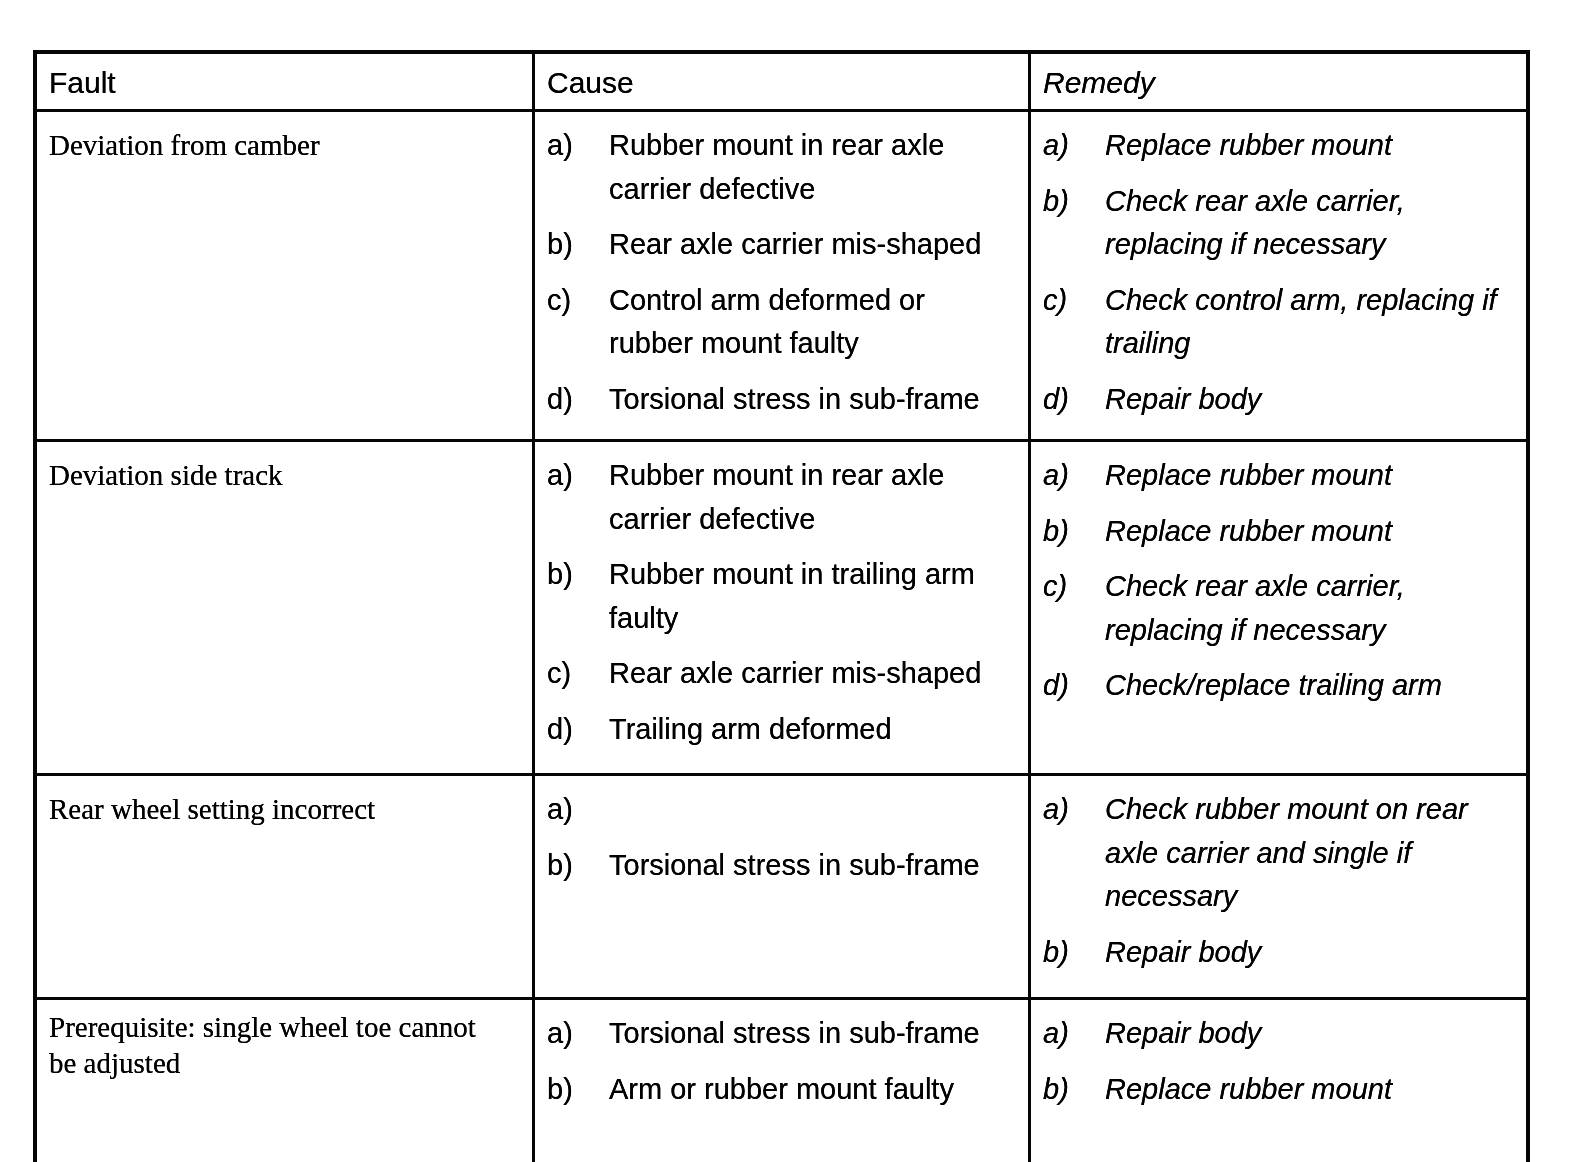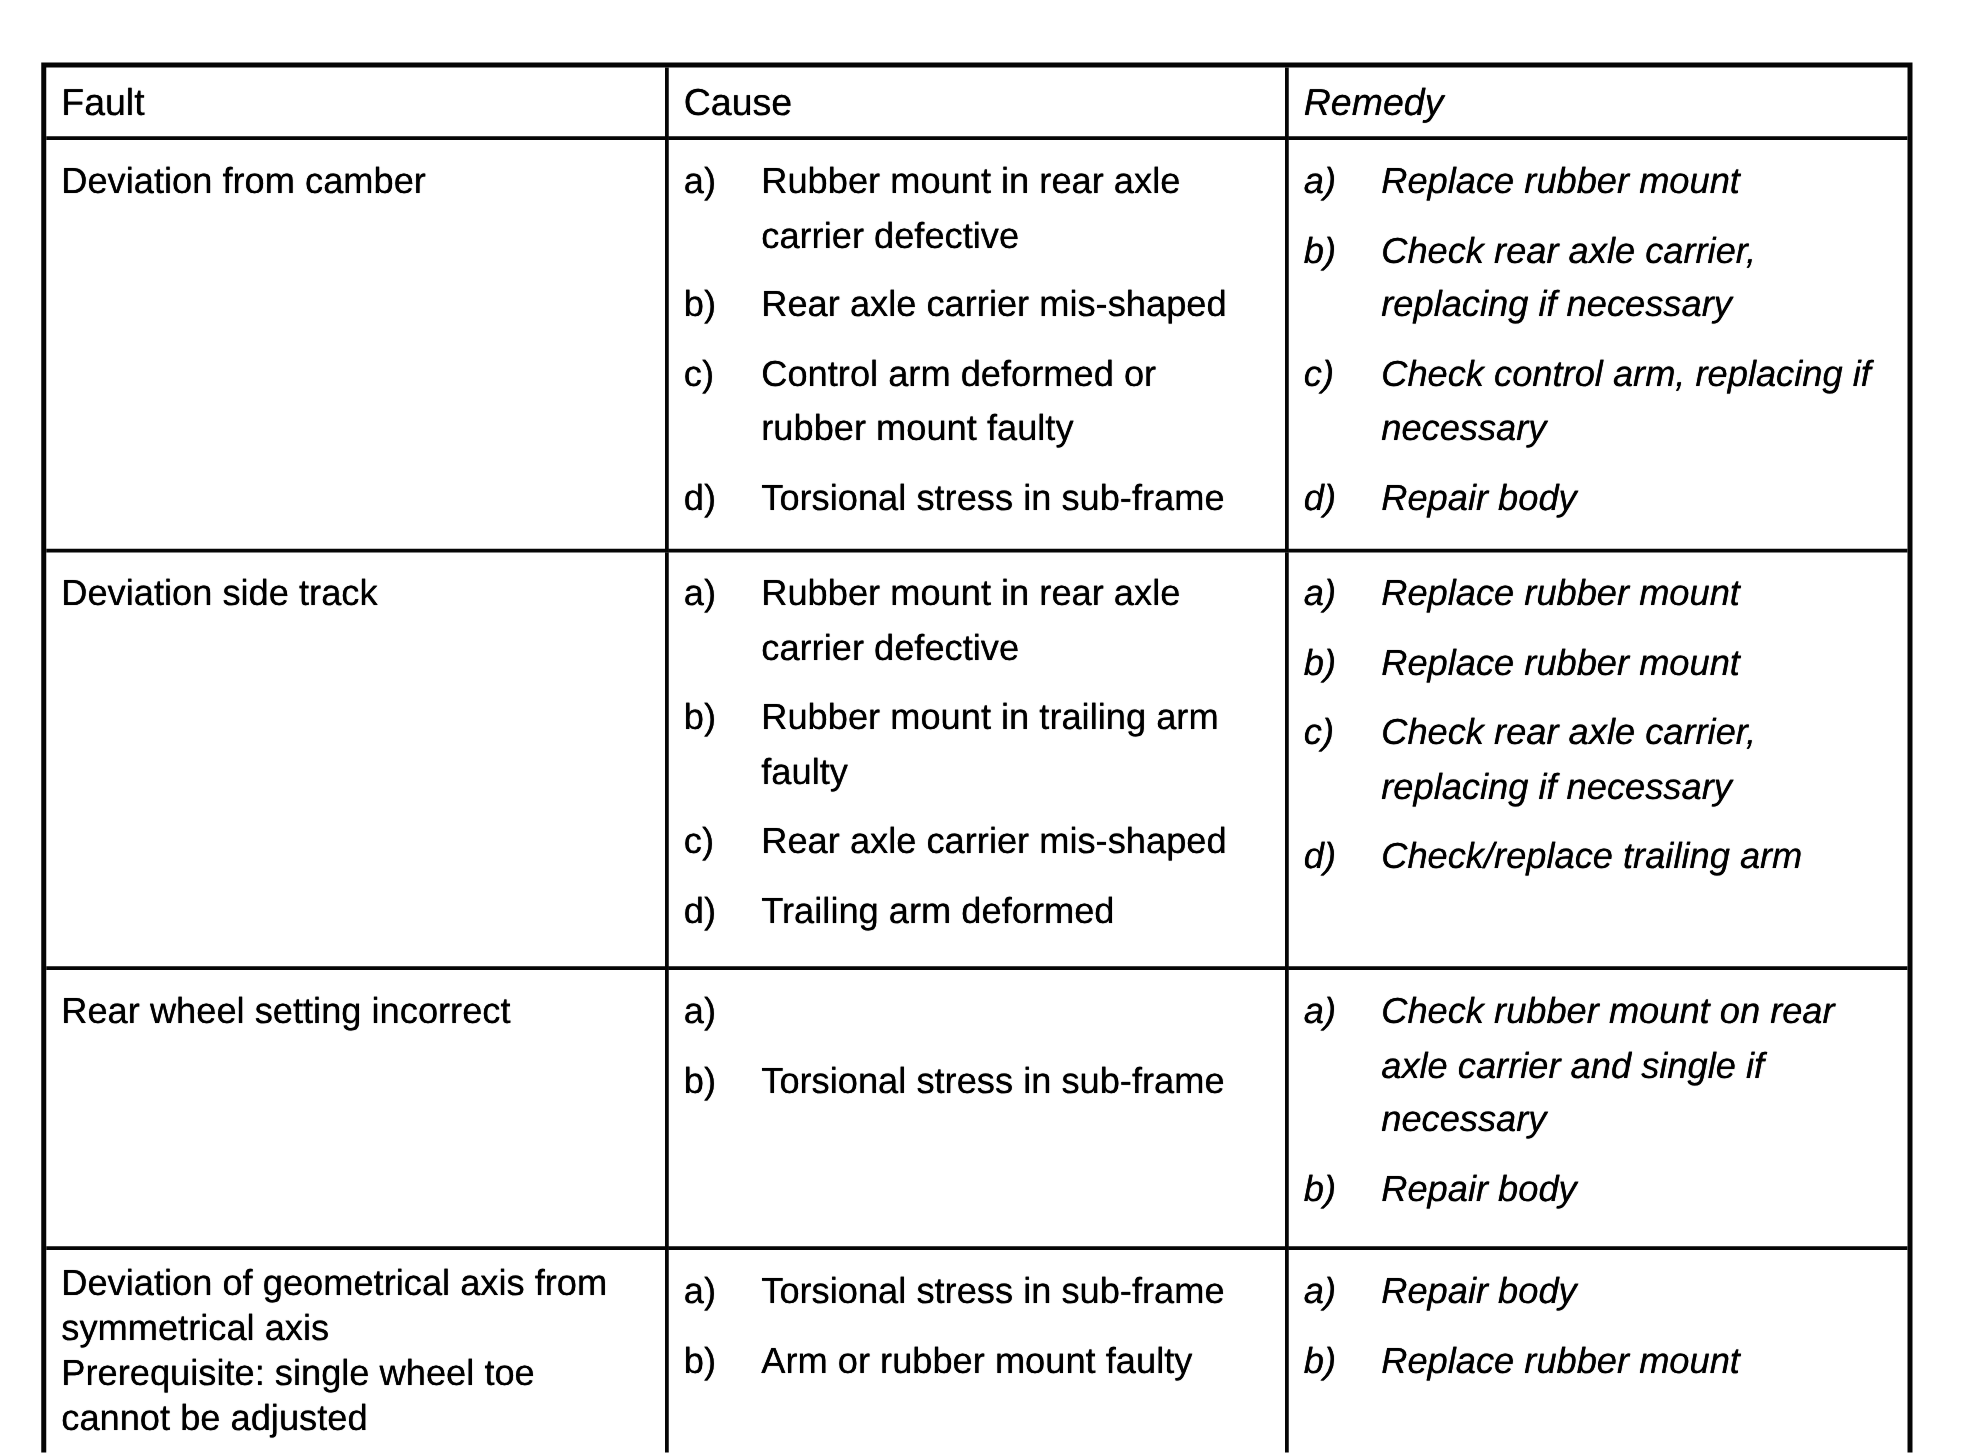--- a/index.html
+++ b/index.html
@@ -36,21 +36,21 @@
     overflow: hidden;
     text-shadow: 0 0 0.6px #000;
   }
   .cell.last-col { border-right: none; font-style: italic; }
   .cell.last-row { border-bottom: none; }
   .head {
     font-size: 30px;
     padding-top: 9px;
     line-height: 1.3;
   }
-  .fault-cell { padding-right: 34px; }
+  .fault-cell { padding-right: 34px; font-family: Liberation Serif, serif; }
   .fault-cell .fault-line { line-height: 1.45; }
   .fault-cell.tight { padding-top: 10px; }
   .fault-cell.tight .fault-line { line-height: 1.24; }
   .item {
     display: flex;
     margin-bottom: 12px;
   }
   .item .lbl {
     flex: 0 0 62px;
     width: 62px;
@@ -95,21 +95,21 @@
       <div class="item">
         <span class="lbl">a)</span>
         <span class="txt">Replace rubber mount</span>
       </div>
       <div class="item">
         <span class="lbl">b)</span>
         <span class="txt">Check rear axle carrier, replacing if necessary</span>
       </div>
       <div class="item">
         <span class="lbl">c)</span>
-        <span class="txt">Check control arm, replacing if necessary</span>
+        <span class="txt">Check control arm, replacing if trailing</span>
       </div>
       <div class="item">
         <span class="lbl">d)</span>
         <span class="txt">Repair body</span>
       </div>
     </div>
 
     <div class="cell fault-cell">
       <div class="fault-line">Deviation side track</div>
     </div>
@@ -167,21 +167,20 @@
         <span class="lbl">a)</span>
         <span class="txt">Check rubber mount on rear axle carrier and single if necessary</span>
       </div>
       <div class="item">
         <span class="lbl">b)</span>
         <span class="txt">Repair body</span>
       </div>
     </div>
 
     <div class="cell fault-cell tight last-row">
-      <div class="fault-line">Deviation of geometrical axis from symmetrical axis</div>
       <div class="fault-line">Prerequisite: single wheel toe cannot be adjusted</div>
     </div>
     <div class="cell last-row">
       <div class="item">
         <span class="lbl">a)</span>
         <span class="txt">Torsional stress in sub-frame</span>
       </div>
       <div class="item">
         <span class="lbl">b)</span>
         <span class="txt">Arm or rubber mount faulty</span>

